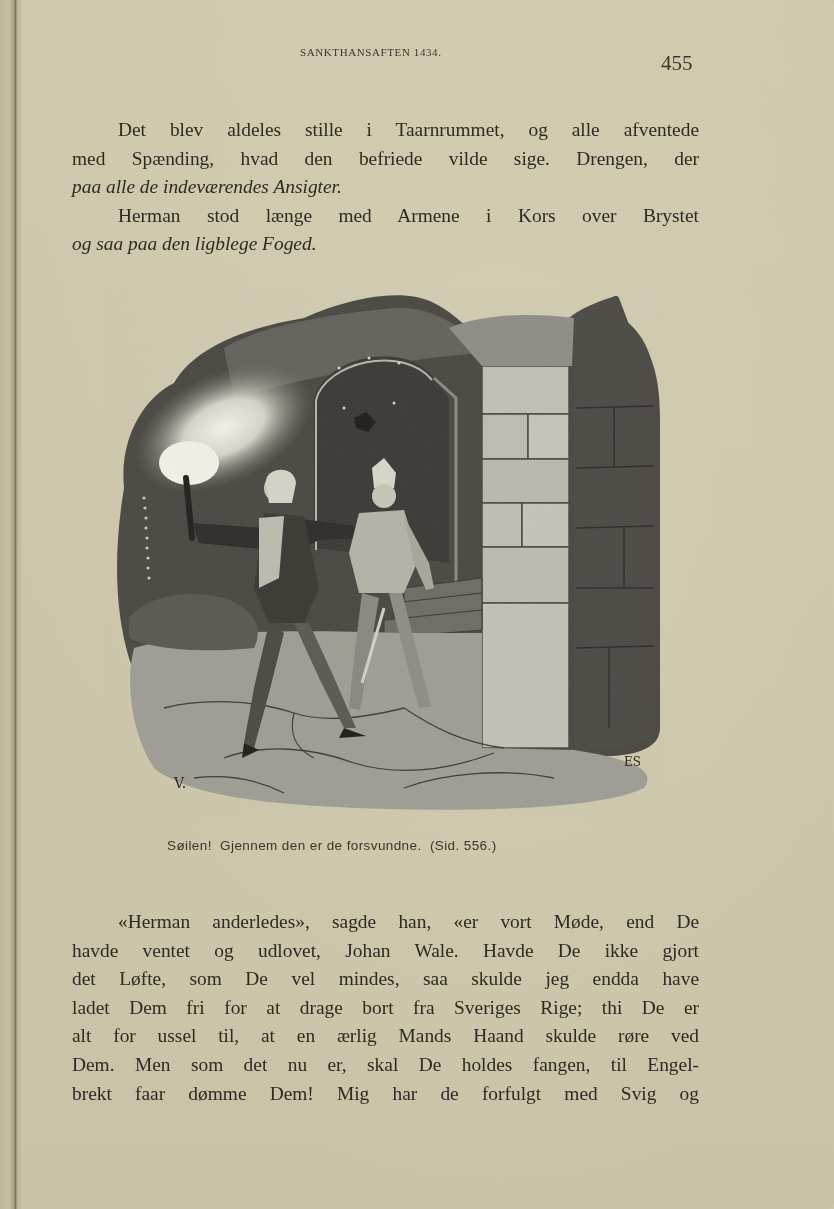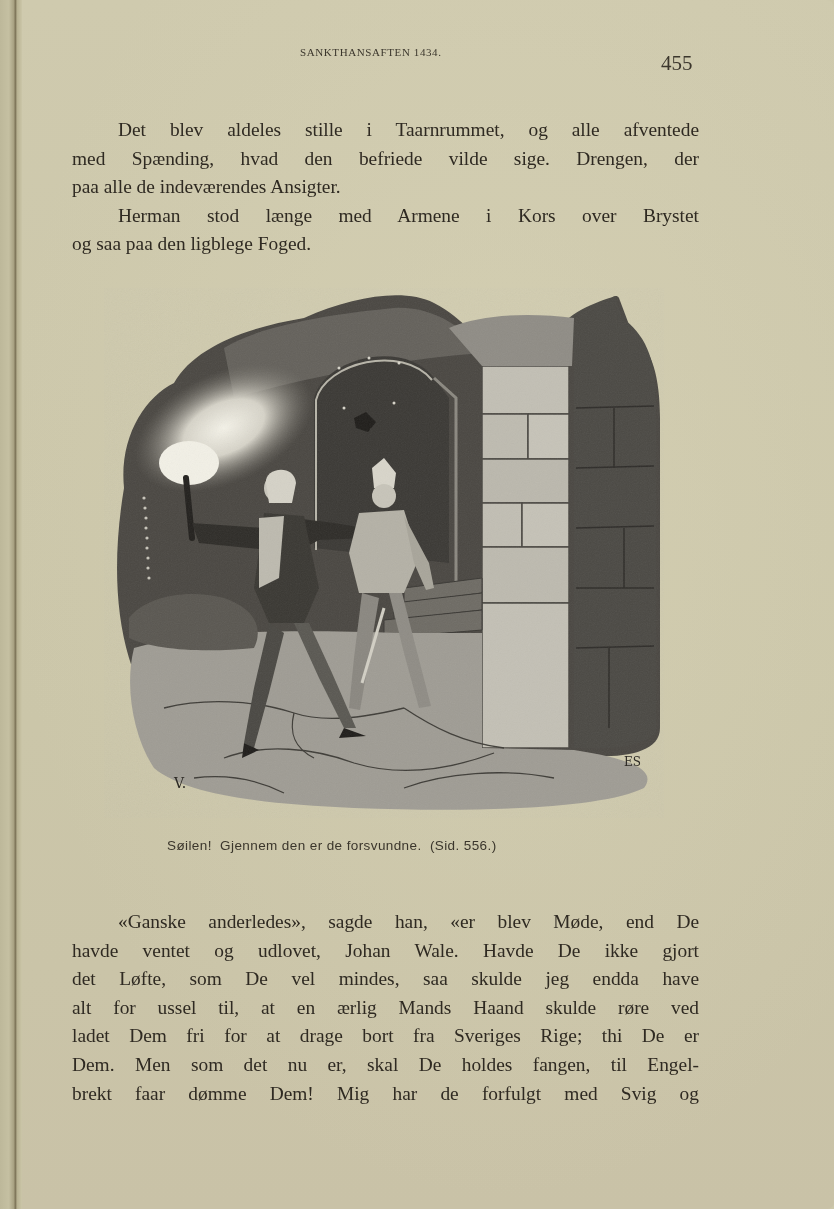--- a/index.html
+++ b/index.html
@@ -53,21 +53,21 @@
       line-height: 28.6px;
       text-align: justify;
       color: #2f2a22;
     }
     .line {
       display: block;
       text-align: justify;
       text-align-last: justify;
       white-space: nowrap;
     }
-    .line.last { text-align-last: left; }
+    .line.last { text-align-last: left; font-style: italic; }
     .line.ind { padding-left: 46px; }
     .block-top { top: 84px; margin-top: 32px; }
     .block-bottom { top: 908px; }
 
     .illustration {
       position: absolute;
       left: 104px;
       top: 288px;
       width: 560px;
       height: 530px;
@@ -225,22 +225,22 @@
 
       <text x="70" y="500" font-family="DejaVu Serif, serif" font-size="14" fill="#2d2a25">V.</text>
       <text x="520" y="478" font-family="DejaVu Serif, serif" font-size="12" fill="#2d2a25">ES</text>
     </svg>
   </div>
 
   <div class="caption">Søilen!  Gjennem den er de forsvundne.  (Sid. 556.)</div>
 
   <div class="text-block block-bottom">
     <div>
-      <span class="line ind">«Ganske anderledes», sagde han, «er blev Møde, end De</span>
+      <span class="line ind">«Herman anderledes», sagde han, «er vort Møde, end De</span>
       <span class="line">havde ventet og udlovet, Johan Wale. Havde De ikke gjort</span>
       <span class="line">det Løfte, som De vel mindes, saa skulde jeg endda have</span>
+      <span class="line">ladet Dem fri for at drage bort fra Sveriges Rige; thi De er</span>
       <span class="line">alt for ussel til, at en ærlig Mands Haand skulde røre ved</span>
-      <span class="line">ladet Dem fri for at drage bort fra Sveriges Rige; thi De er</span>
       <span class="line">Dem. Men som det nu er, skal De holdes fangen, til Engel-</span>
       <span class="line">brekt faar dømme Dem! Mig har de forfulgt med Svig og</span>
     </div>
   </div>
 </div>
 
 </body></html>

